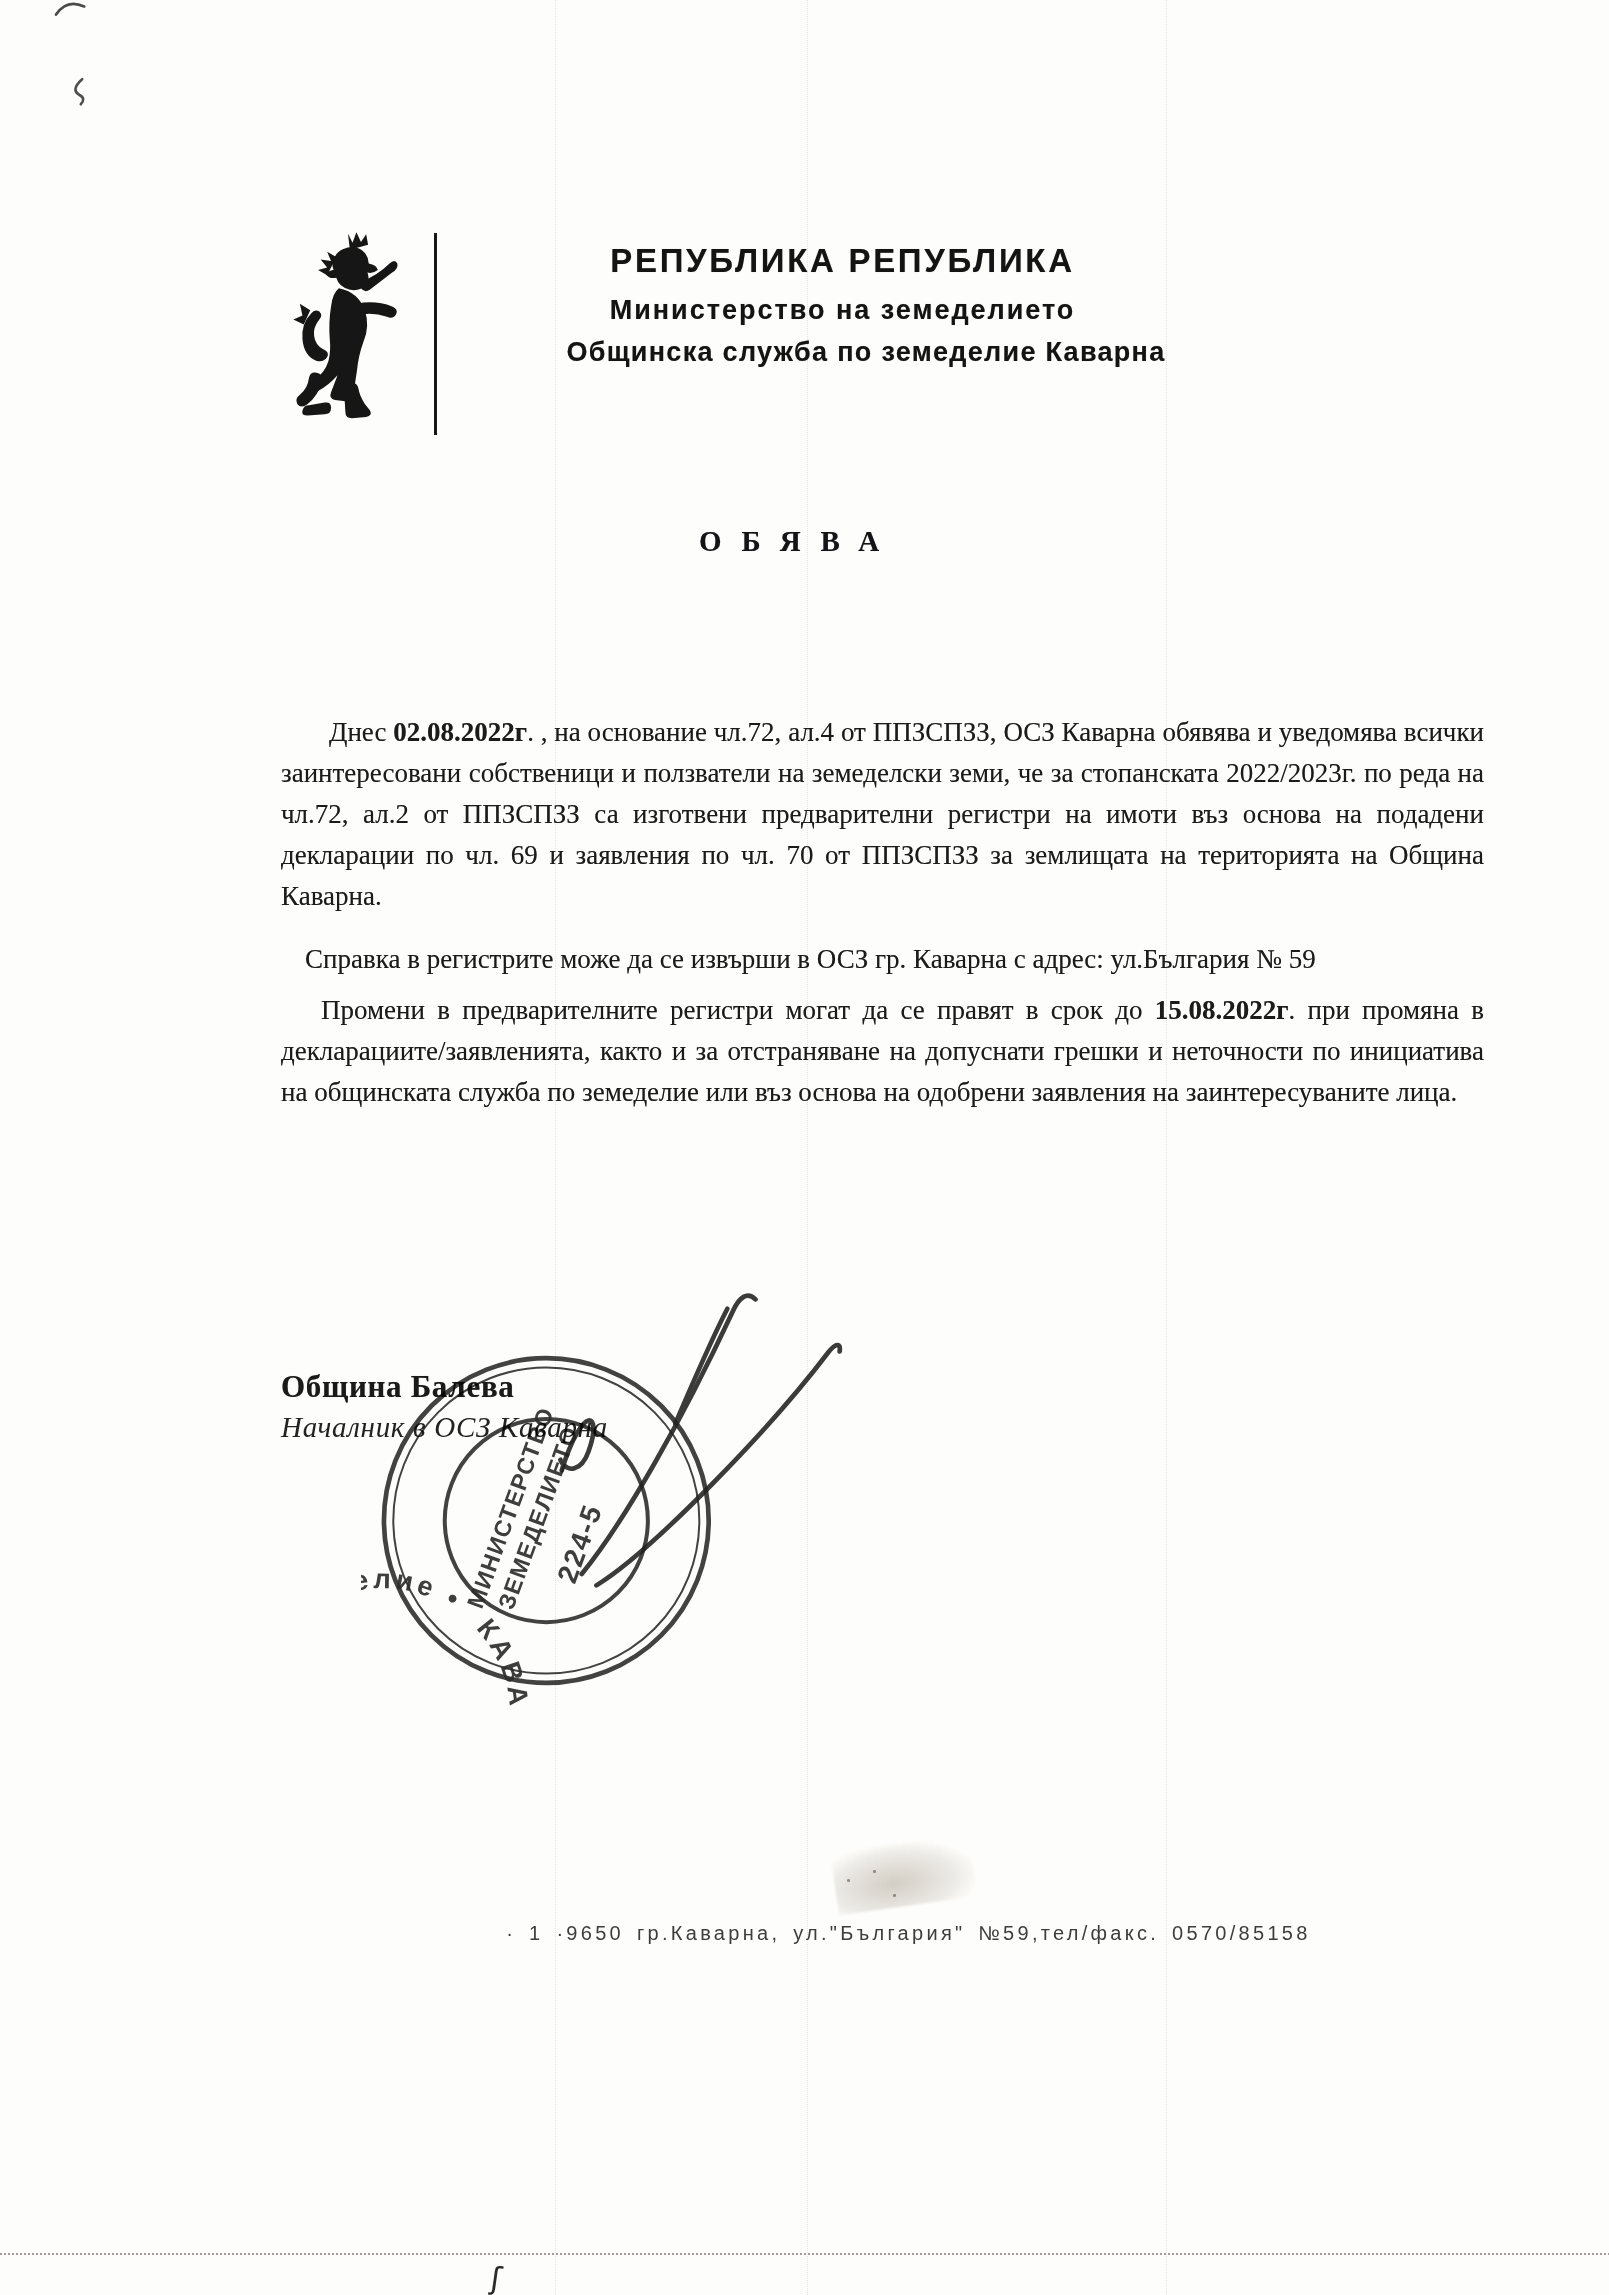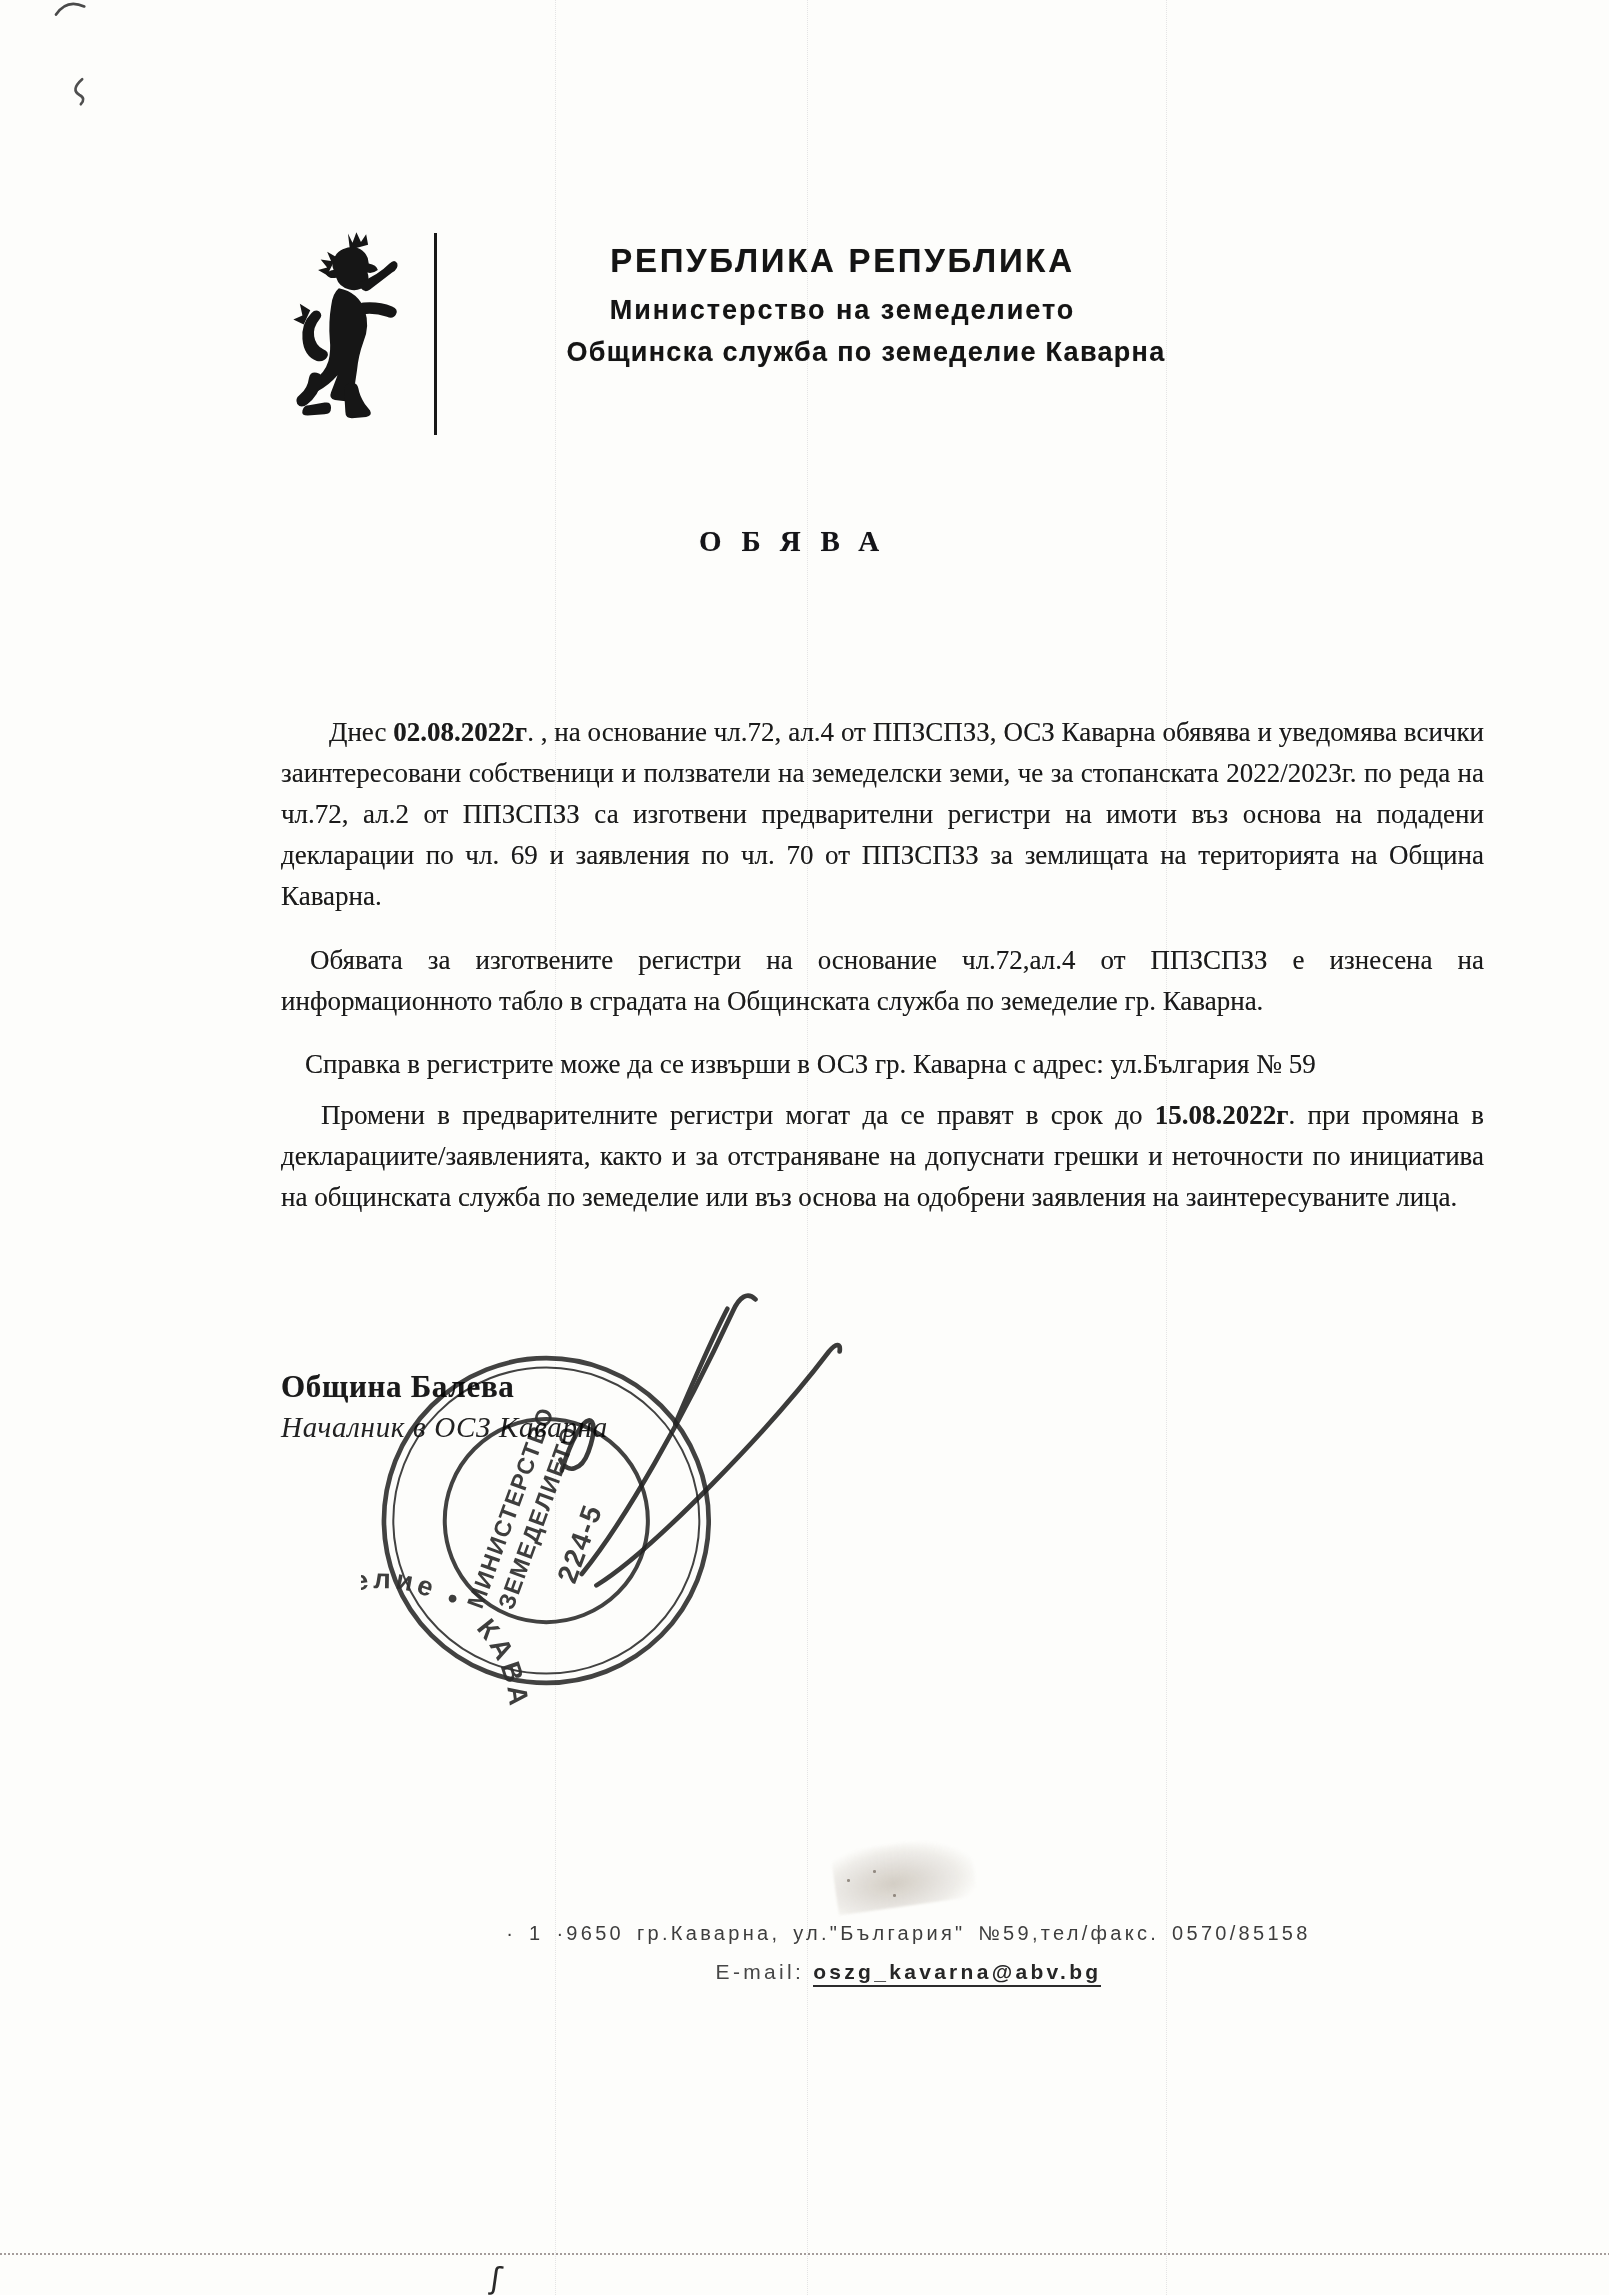--- a/index.html
+++ b/index.html
@@ -109,21 +109,20 @@
   <div class="hdr">
     <div class="l1">РЕПУБЛИКА РЕПУБЛИКА</div>
     <div class="l2">Министерство на земеделието</div>
     <div class="l4">Общинска служба по земеделие Каварна</div>
   </div>
 
   <div class="title">ОБЯВА</div>
 
   <div class="body-text">
     <p class="p1"><span>Днес </span><b>02.08.2022г</b><span>. , на основание чл.72, ал.4 от ППЗСПЗЗ, ОСЗ Каварна обявява и уведомява всички заинтересовани собственици и ползватели на земеделски земи, че за стопанската 2022/2023г. по реда на чл.72, ал.2 от ППЗСПЗЗ са изготвени предварителни регистри на имоти въз основа на подадени декларации по чл. 69 и заявления по чл. 70 от ППЗСПЗЗ за землищата на територията на Община Каварна.</span></p>
-    <p class="p2">Обявата за изготвените регистри на основание чл.72,ал.4 от ППЗСПЗЗ е изнесена на информационното табло в сградата на Общинската служба по земеделие гр. Каварна.</p>
     <p class="p3">Справка в регистрите може да се извърши в ОСЗ  гр. Каварна с адрес: ул.България № 59</p>
     <p class="p4"><span>Промени в предварителните регистри могат да се правят в срок до </span><b>15.08.2022г</b><span>. при промяна в декларациите/заявленията, както и за отстраняване на допуснати грешки и неточности по инициатива на общинската служба по земеделие или въз основа на одобрени заявления на заинтересуваните лица.</span></p>
   </div>
 
   <div class="sig-name">Община Балева</div>
   <div class="sig-role">Началник в ОСЗ Каварна</div>
 
   <svg class="stamp-svg" width="535" height="441" viewBox="0 0 800 660">
     <defs>
       <path id="ringPath" d="M 166.8 532.3 A 192 192 0 1 1 166.7 532.2"></path>
@@ -149,23 +148,19 @@
     </g>
   </svg>
 
   <div class="smudge"></div>
   <div class="speck" style="left:847px;top:1879px"></div>
   <div class="speck" style="left:873px;top:1870px"></div>
   <div class="speck" style="left:893px;top:1894px"></div>
 
   <div class="footer">
     <div class="addr">· 1 ·9650 гр.Каварна, ул."България" №59,тел/факс. 0570/85158</div>
-    <div class="mail">
-      <span class="addr-label">E-mail:</span>
-      <span class="mail-val">oszg_kavarna@abv.bg</span>
-    </div>
   </div>
 
   <div class="bottom-dotted"></div>
   <div class="bottom-ink">ʃ</div>
 
 </div>
 
 
 </body></html>

